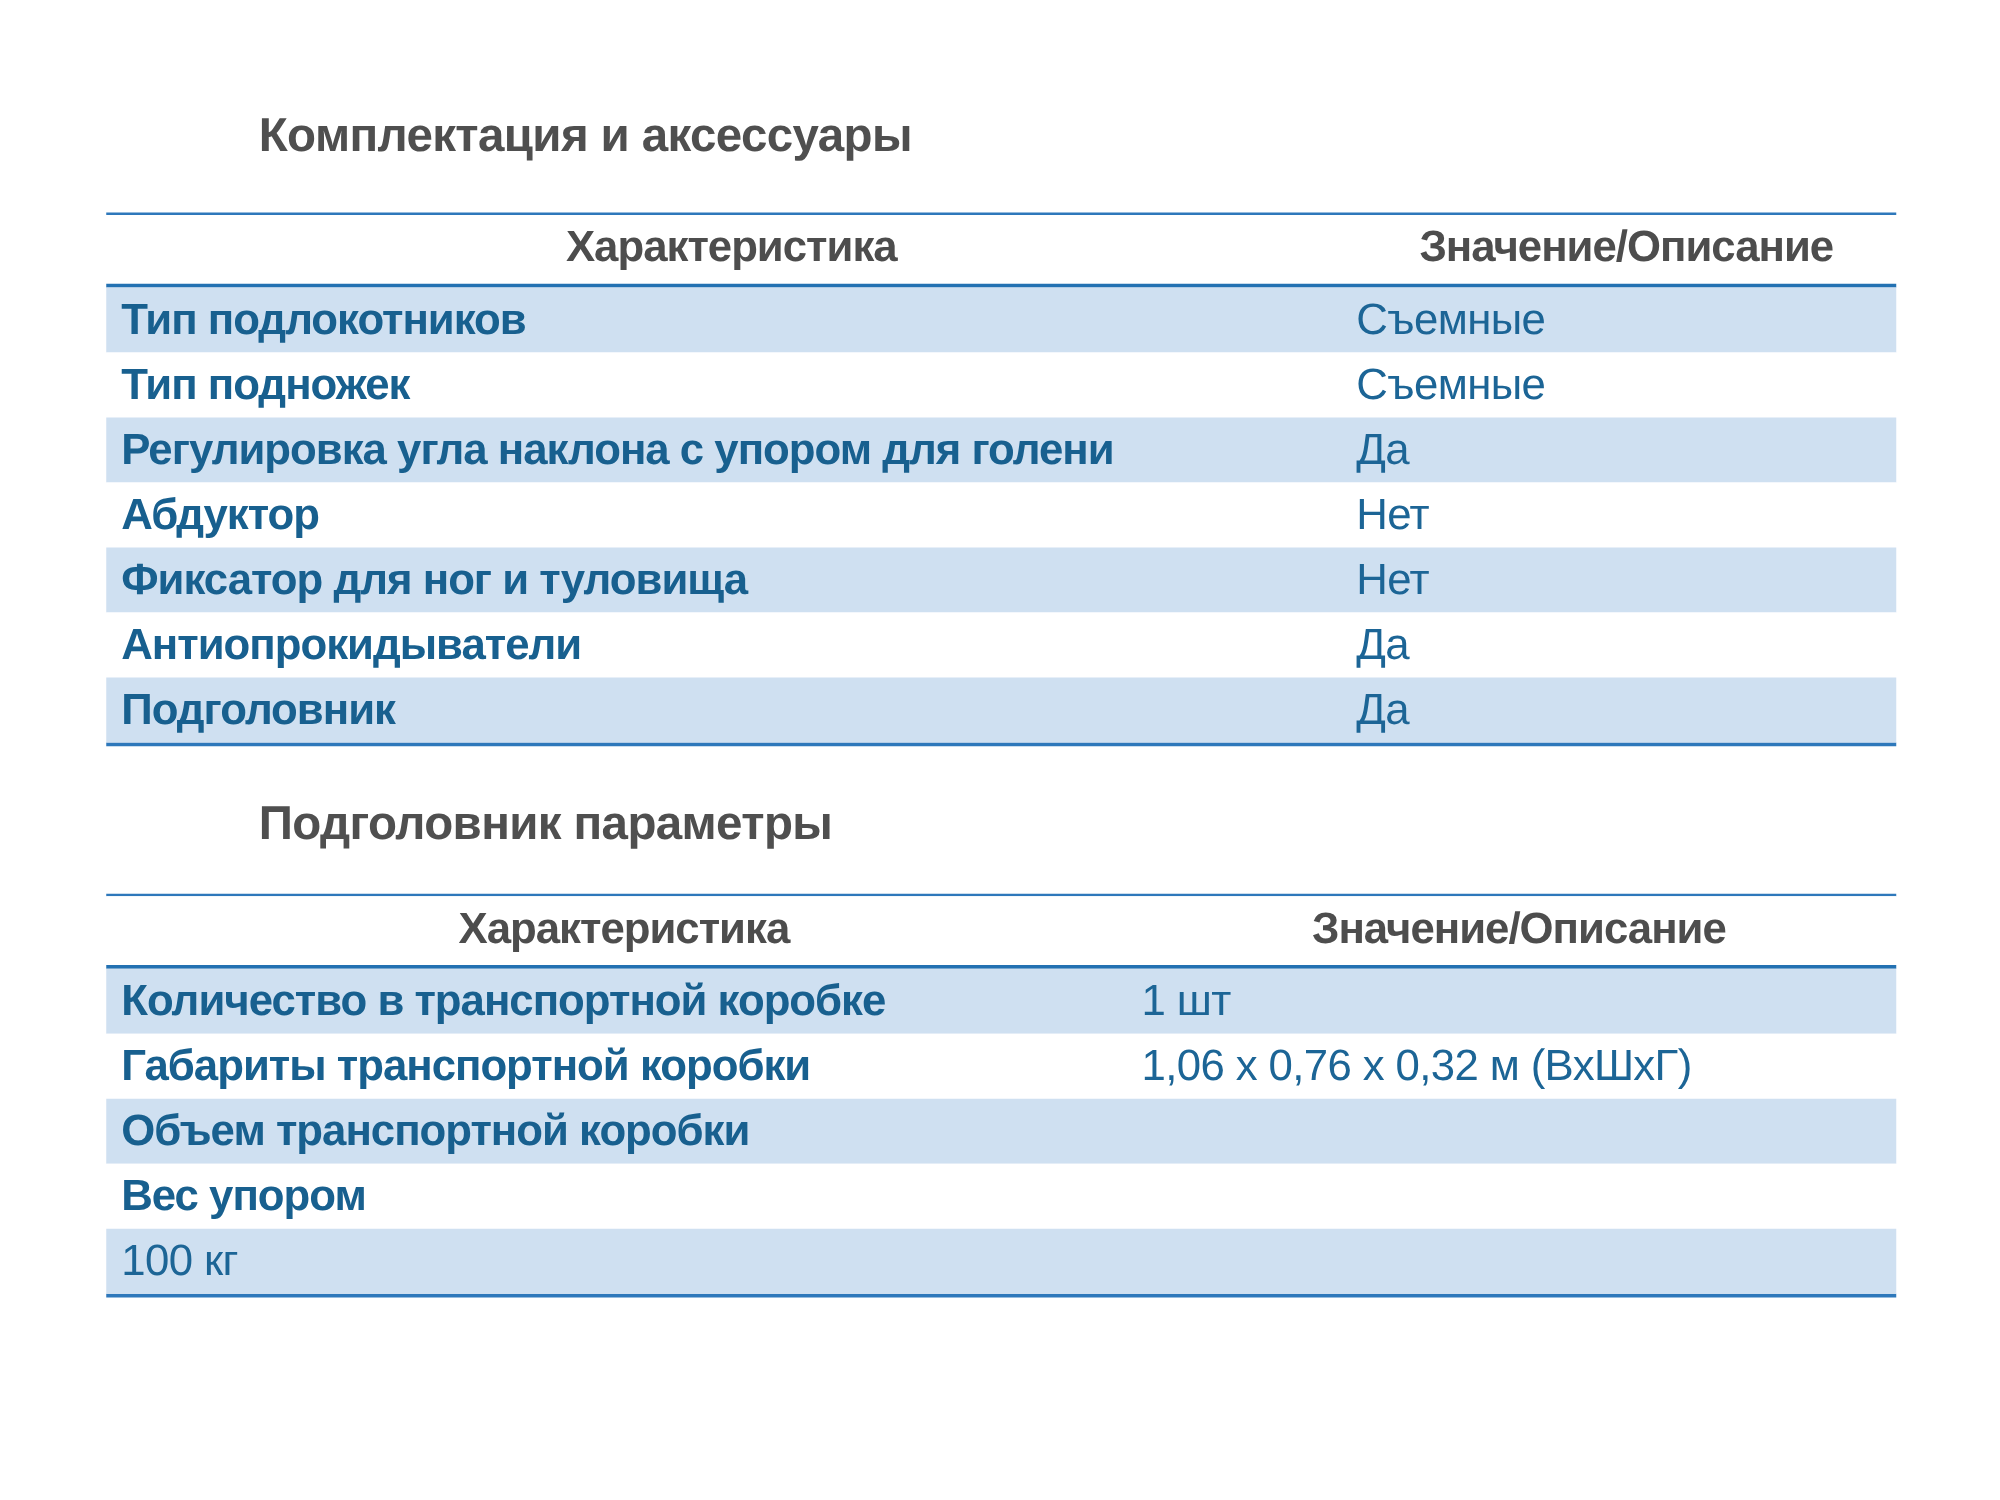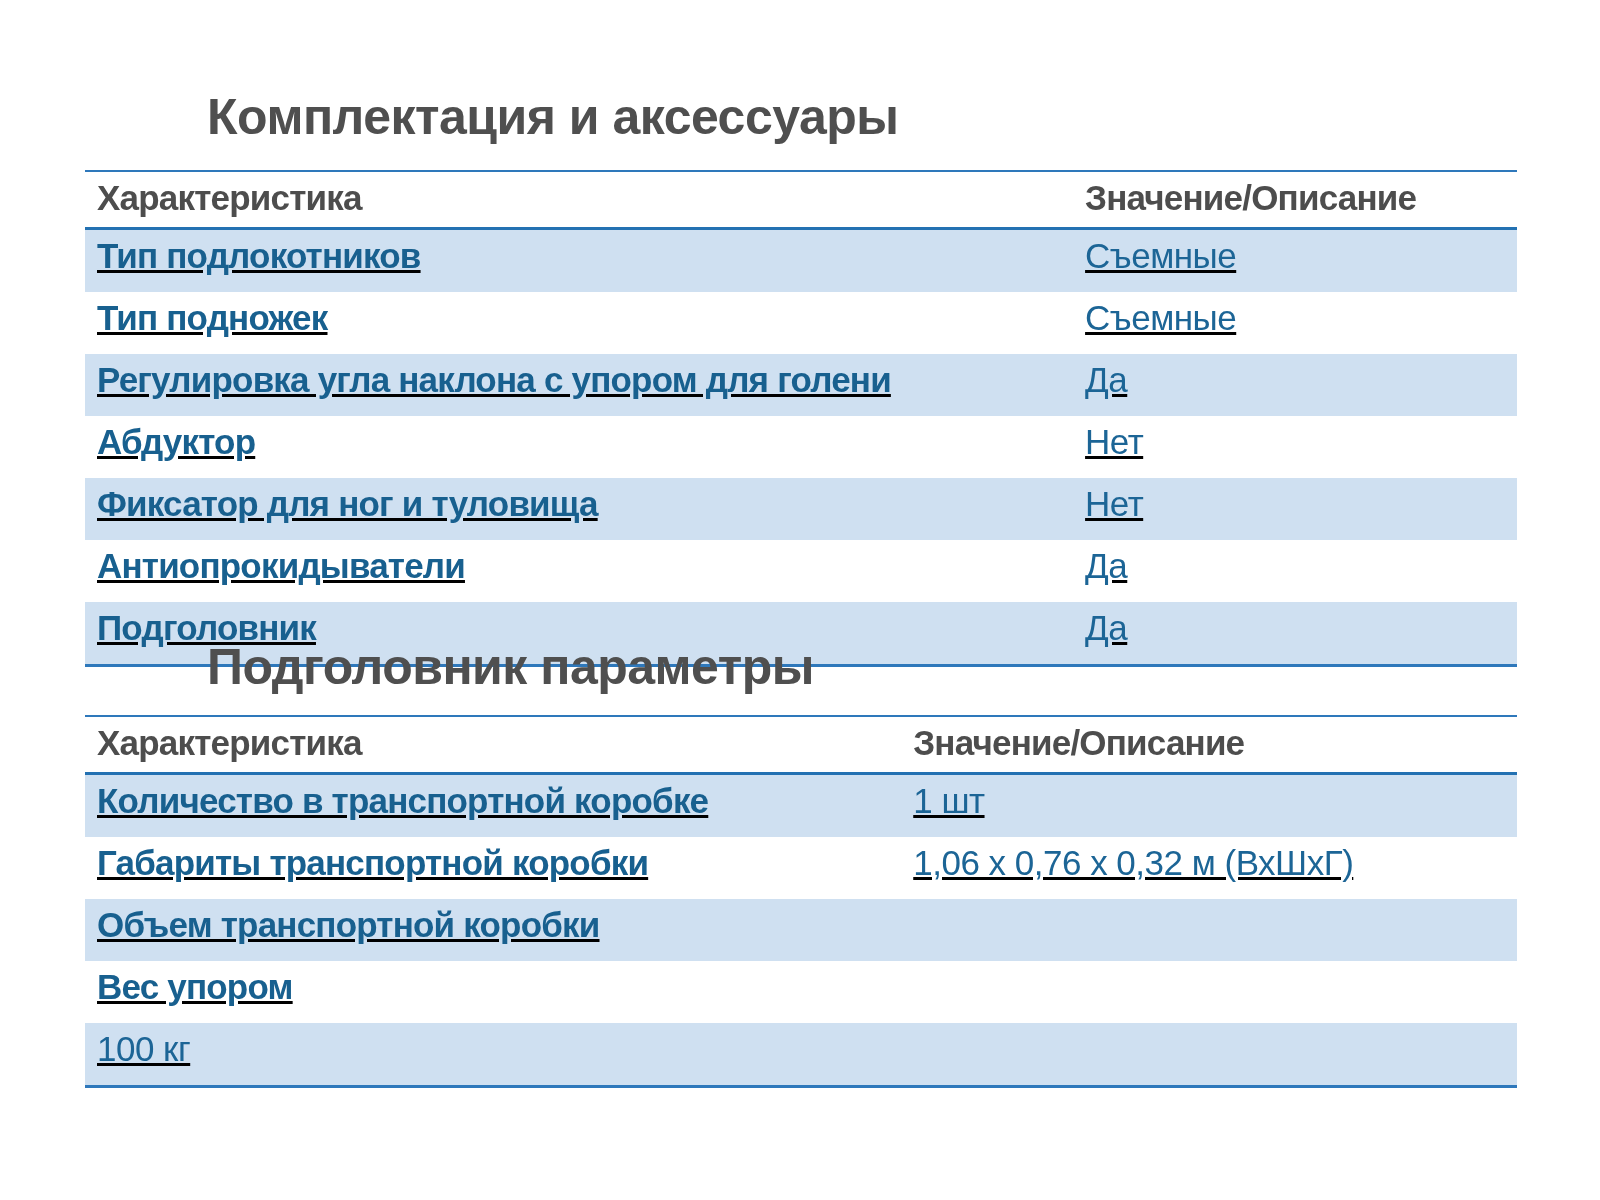--- a/index.html
+++ b/index.html
@@ -10,21 +10,21 @@
   body {
     width: 1600px;
     height: 1200px;
     position: relative;
     font-family: "Liberation Sans", sans-serif;
     overflow: hidden;
   }
   .section-title {
     position: absolute;
     left: 207px;
-    font-size: 50px;
+    font-size: 38px;
     font-weight: bold;
     color: #4f4f4f;
     letter-spacing: -0.5px;
     white-space: nowrap;
   }
   .title-1 { top: 88px; }
   .title-2 { top: 638px; }
 
   .spec-table {
     position: absolute;
@@ -43,26 +43,26 @@
     border-bottom: 3px solid #2371b2;
     background: #ffffff;
   }
   .th {
     font-weight: bold;
     color: #4d4d4d;
     font-size: 35px;
     letter-spacing: -0.8px;
     line-height: 52px;
     white-space: nowrap;
+    text-align: center;
   }
   .row {
     display: flex;
-    height: 62px;
+    height: 52px;
     background: #ffffff;
-    text-decoration: underline;
   }
   .row.alt {
     background: #cfe0f1;
   }
   .cell {
     box-sizing: border-box;
     padding-left: 12px;
     line-height: 52px;
     white-space: nowrap;
     overflow: hidden;

